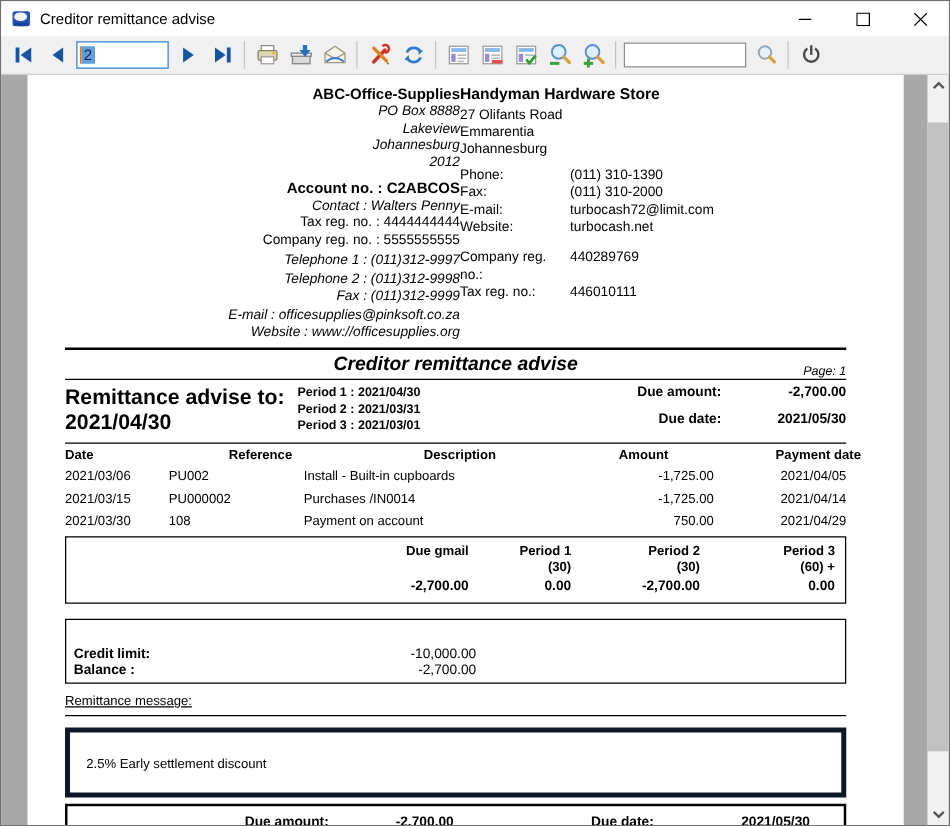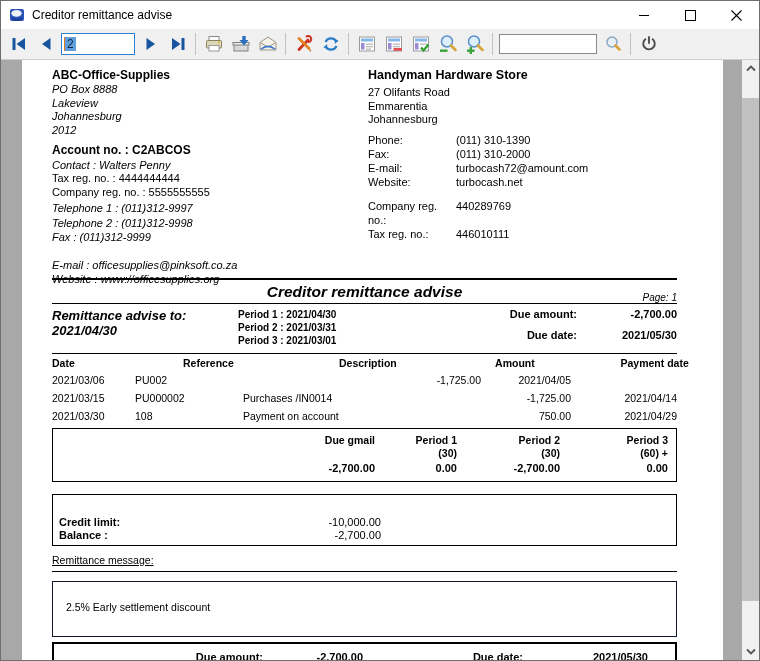--- a/index.html
+++ b/index.html
@@ -28,48 +28,48 @@
   .page-inner{padding:6px 46px 0 30px;height:100%;box-sizing:border-box;font-size:11px;position:relative;}
 
   
   .vscroll{position:absolute;right:0;top:0;bottom:0;width:17px;background:#f1f1f1;}
   .scroll-btn{height:17px;display:flex;align-items:center;justify-content:center;}
   .scroll-btn.down{position:absolute;bottom:0;left:0;width:17px;}
   .scroll-thumb{position:absolute;top:38px;left:0;width:17px;height:calc(100% - 97px);background:#c1c1c1;}
 
   
   .cols{display:flex;height:212px;}
-  .col-left{width:316px;}
+  .col-left{width:316px;text-align:right;}
   .col-right{flex:1;}
   .cred-name{font-weight:bold;font-size:12px;margin:2px 0 1px;}
   .ital{font-style:italic;}
   .addr div{line-height:13.5px;}
   .acct{font-weight:bold;font-size:12px;margin-top:6px;}
   .contact{font-style:italic;line-height:14px;margin-top:1px;}
   .regline{line-height:13.5px;}
   .tels{margin-top:2px;}
   .tels div{line-height:14.5px;font-style:italic;}
-  .mails{margin-top:13px;}
+  .mails{margin-top:0;}
   .mails div{line-height:14px;font-style:italic;}
   .comp-name{font-weight:bold;font-size:12.5px;margin:2px 0 4px;}
   .comp-addr div{line-height:13.6px;}
   .pairs{margin-top:6px;}
   .pairs2{margin-top:10px;}
   .pair{display:flex;line-height:14px;}
   .pair .lbl{width:88px;}
 
   .rule2{border-top:2px solid #000;}
   .rule1{border-top:1px solid #000;}
 
   .title-row{position:relative;padding:3px 0 2px;}
   .rpt-title{text-align:center;font-weight:bold;font-style:italic;font-size:15.5px;}
   .page-lbl{position:absolute;right:0;bottom:0;font-style:italic;font-size:10px;}
 
   .summary{padding:4px 0 6px;position:relative;min-height:44px;box-sizing:border-box;display:flex;}
-  .remit-to{font-weight:bold;font-size:13px;width:186px;font-style:italic;}
+  .remit-to{font-weight:bold;font-size:17px;width:186px;}
   .periods{font-weight:bold;font-size:10px;line-height:13px;}
   .due-block{position:absolute;right:0;top:4px;}
   .due-row{display:flex;justify-content:flex-end;font-weight:bold;font-size:11px;}
   .due-row + .due-row{margin-top:9px;}
   .due-row .dval{width:100px;text-align:right;}
 
   .tx-row{display:grid;grid-template-columns:83px 108px 1fr 90px 106px;font-size:10.5px;line-height:13px;}
   .tx-row .num,.tx-row .pd{text-align:right;}
   .tx-head{font-weight:bold;padding:3px 0 4px;gap:48px;}
   .tx-body{margin-bottom:5px;}
@@ -78,21 +78,21 @@
   .aging-row{display:grid;grid-template-columns:322px 82px 103px 1fr;font-size:10.5px;line-height:13px;}
   .aging-row div{text-align:right;}
   .aging-vals{font-size:11px;margin-top:2px;}
 
   .credit-box{border:1px solid #000;margin-top:12px;padding:21px 0 4px;}
   .credit-row{display:grid;grid-template-columns:170px 158px;font-size:11px;line-height:12.5px;}
   .credit-row .clab{font-weight:bold;padding-left:6px;}
   .credit-row .cval{text-align:right;}
 
   .msg-label{font-size:10.5px;margin:8px 0 5px;text-decoration:underline;}
-  .msg-box{border:1px solid #0f172a;margin-top:9px;height:56px;box-sizing:border-box;padding:19px 0 0 13px;font-size:10.5px;}
+  .msg-box{border:4px solid #0f172a;margin-top:9px;height:56px;box-sizing:border-box;padding:19px 0 0 13px;font-size:10.5px;}
   .footer-box{border:2px solid #000;margin-top:5px;height:30px;box-sizing:border-box;display:grid;grid-template-columns:209px 100px 160px 125px 1fr;align-items:center;font-weight:bold;font-size:11px;}
   .footer-box div{text-align:right;}
 </style>
 </head>
 <body>
 
 <div class="window">
 
   <div class="titlebar">
     <span class="app-icon">
@@ -290,21 +290,21 @@
               <div class="pair">
                   <span class="lbl">Phone:</span>
                   <span>(011) 310-1390</span>
                 </div>
               <div class="pair">
                   <span class="lbl">Fax:</span>
                   <span>(011) 310-2000</span>
                 </div>
               <div class="pair">
                   <span class="lbl">E-mail:</span>
-                  <span>turbocash72@amount.com</span>
+                  <span>turbocash72@limit.com</span>
                 </div>
               <div class="pair">
                   <span class="lbl">Website:</span>
                   <span>turbocash.net</span>
                 </div>
             </div>
             <div class="pairs pairs2">
               <div class="pair">
                   <span class="lbl">Company reg. no.:</span>
                   <span>440289769</span>
@@ -351,20 +351,21 @@
           <div class="tx-row tx-head">
             <div>Date</div>
             <div>Reference</div>
             <div>Description</div>
             <div class="num">Amount</div>
             <div class="pd">Payment date</div>
           </div>
           <div class="tx-row tx-body">
             <div>2021/03/06</div>
             <div>PU002</div>
+            <div>Install - Built-in cupboards</div>
             <div class="num">-1,725.00</div>
             <div class="pd">2021/04/05</div>
           </div>
           <div class="tx-row tx-body">
             <div>2021/03/15</div>
             <div>PU000002</div>
             <div>Purchases /IN0014</div>
             <div class="num">-1,725.00</div>
             <div class="pd">2021/04/14</div>
           </div>

